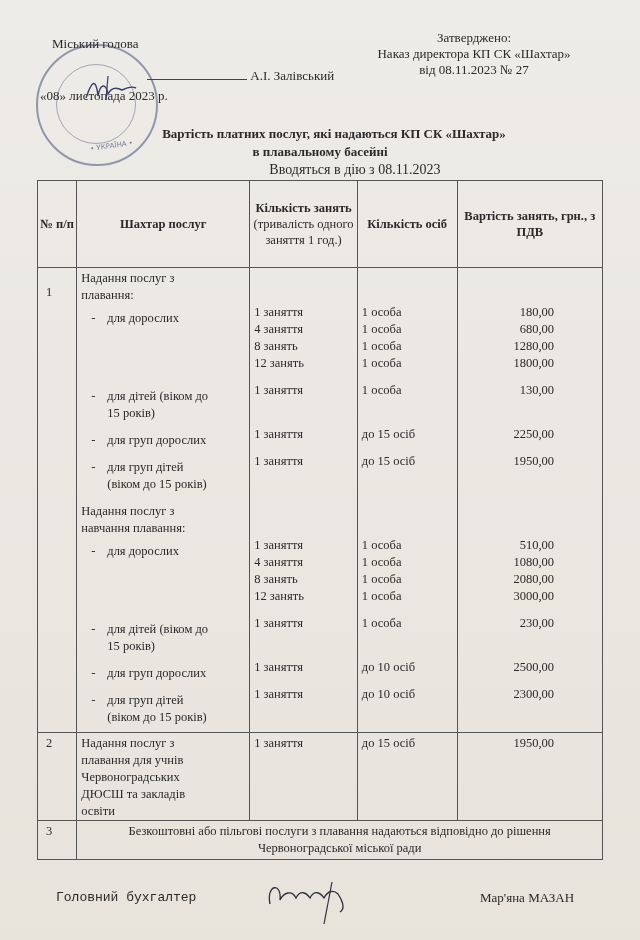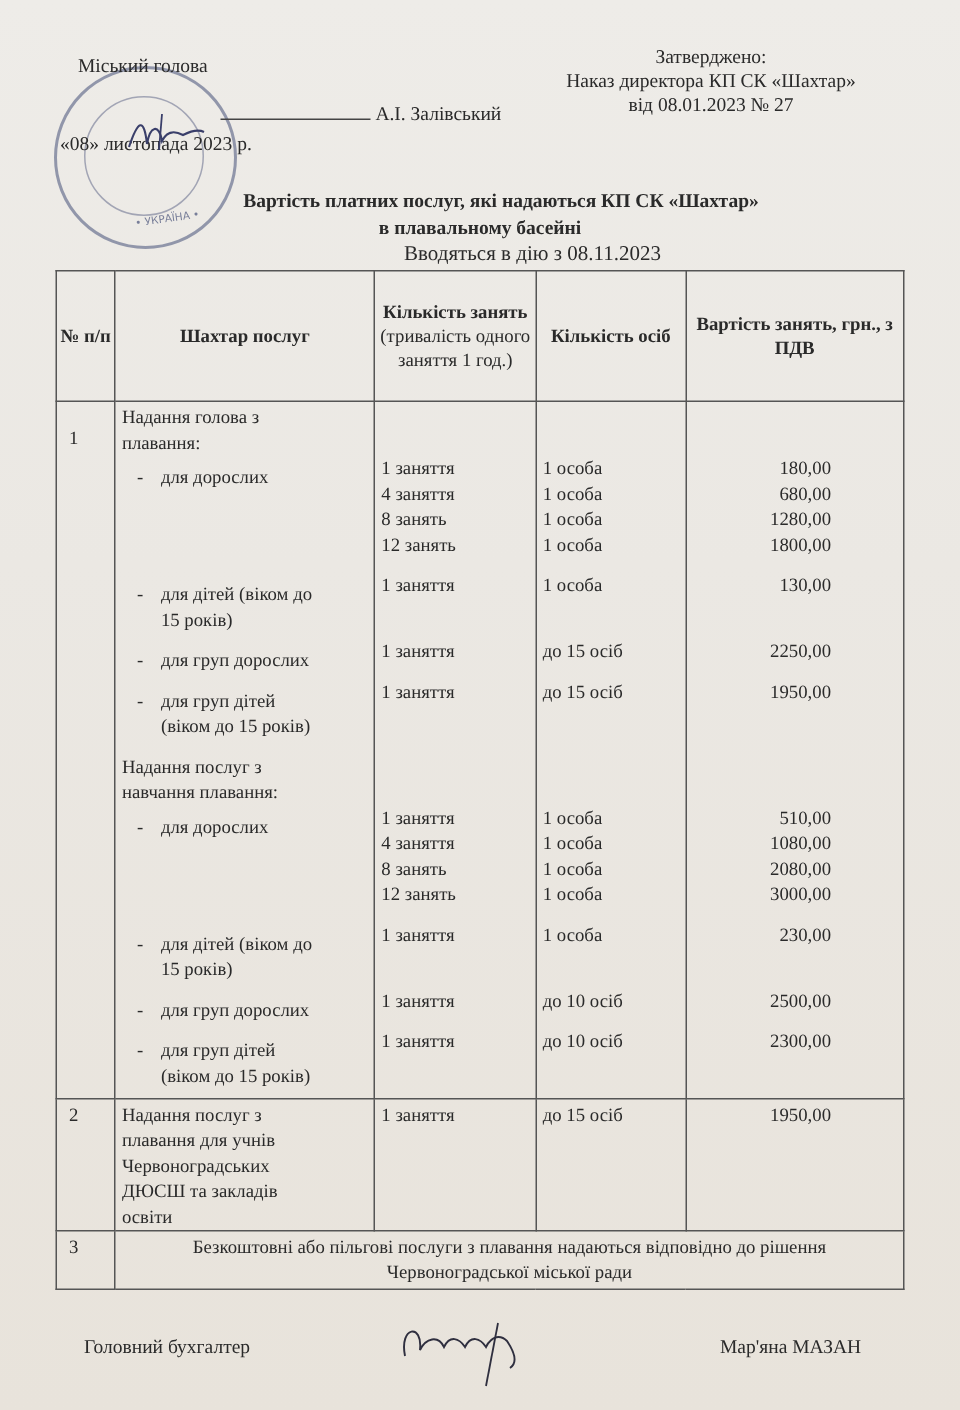--- a/index.html
+++ b/index.html
@@ -45,21 +45,21 @@
   .num { padding: 8px 0 0 8px !important; }
   .cell-wrap { padding: 2px 4px 6px 4px; }
   .line { height: 17px; }
   .indent { padding-left: 26px; position: relative; }
   .bullet { position: absolute; left: 10px; }
   .right { text-align: right; padding-right: 48px; }
   .gap { height: 10px; }
   .gap-s { height: 6px; }
   .note { text-align: center; padding: 2px 4px; }
   .footer { top: 890px; font-size: 13px; }
-  .f-left { left: 56px; }
+  .f-left { left: 56px; font-family: Liberation Mono, monospace; }
   .f-right { left: 480px; }
   .sig-acc { position:absolute; left: 262px; top: 878px; width: 90px; height: 50px; }
 </style>
 </head>
 <body>
 
 <div class="page">
 
   <div class="stamp">
     <div class="stamp-inner"></div>
@@ -76,21 +76,21 @@
   </div>
 
   <svg class="sig-mayor" viewBox="0 0 56 30">
     <path d="M4 24 C10 6, 14 4, 16 22 C18 10, 24 8, 26 20 C30 12, 36 14, 40 16 C44 14, 50 12, 54 14" stroke="#3a3f6a" stroke-width="1.4" fill="none"></path>
     <path d="M26 2 L24 26" stroke="#3a3f6a" stroke-width="1.2" fill="none"></path>
   </svg>
 
   <div class="abs approved-right">
     <div>Затверджено:</div>
     <div>Наказ директора КП СК «Шахтар»</div>
-    <div>від 08.01.2023 № 27</div>
+    <div>від 08.11.2023 № 27</div>
   </div>
 
   <div class="abs title t1">Вартість платних послуг, які надаються КП СК «Шахтар»</div>
   <div class="abs title t2">в плавальному басейні</div>
   <div class="abs title t3">Вводяться в дію з 08.11.2023</div>
 
   <table class="prices">
     <tbody>
         <tr>
       <th class="c1">№ п/п</th>
@@ -103,21 +103,21 @@
       <th class="c4">Кількість осіб</th>
       <th class="c5">Вартість занять, грн., з ПДВ</th>
     </tr>
 
     <tr>
       <td class="num">
             <div style="margin-top:8px">1</div>
           </td>
       <td>
         <div class="cell-wrap">
-          <div style="width:130px;white-space:normal;">Надання голова з плавання:</div>
+          <div style="width:130px;white-space:normal;">Надання послуг з плавання:</div>
           <div class="gap-s"></div>
           <div class="line indent"><span class="bullet">-</span><span>для дорослих</span></div>
           <div class="line"></div>
               <div class="line"></div>
               <div class="line"></div>
           <div class="gap"></div>
           <div class="line indent"><span class="bullet">-</span><span>для дітей (віком до</span></div>
           <div class="line indent">15 років)</div>
           <div class="gap"></div>
           <div class="line indent"><span class="bullet">-</span><span>для груп дорослих</span></div>

